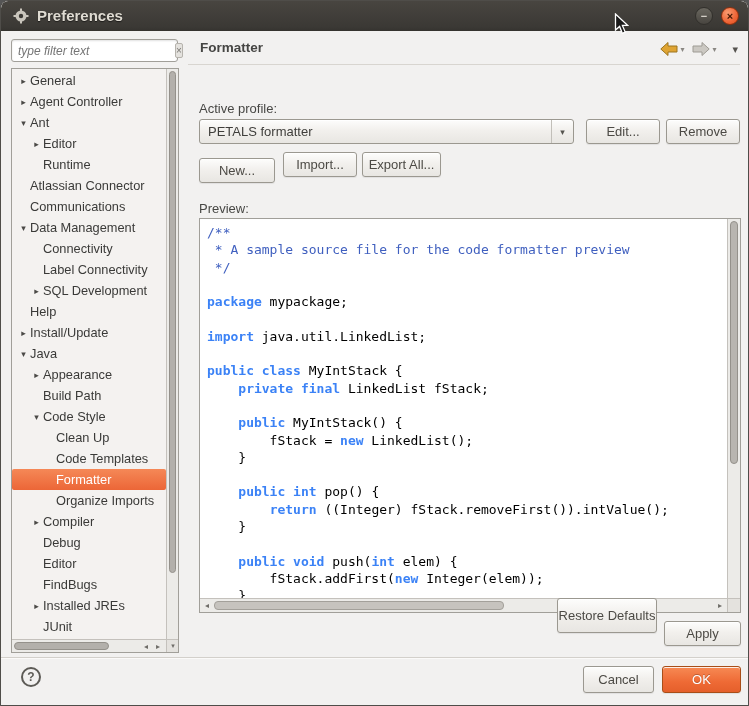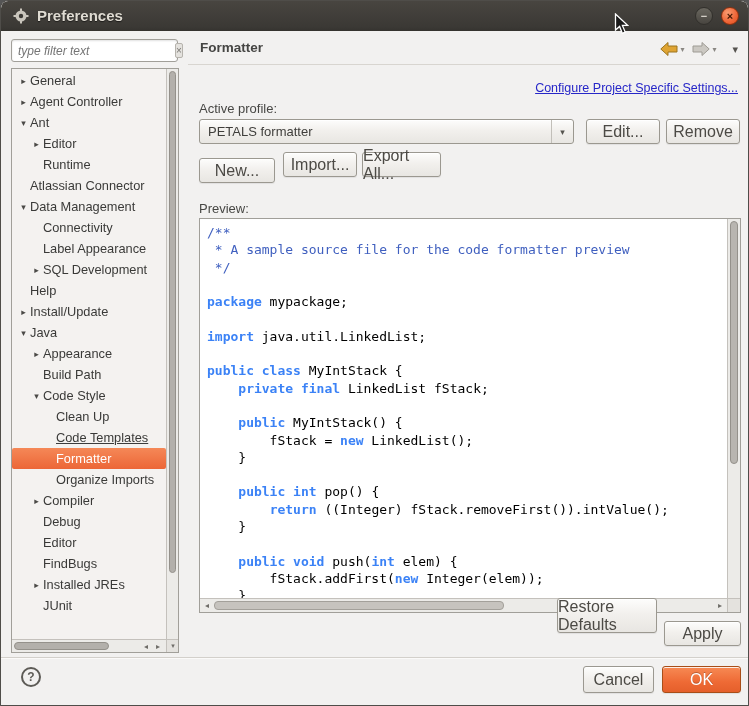--- a/index.html
+++ b/index.html
@@ -61,21 +61,21 @@
   .nav .dd { font-size:8px; color:#8a8782; margin-right:6px; }
   .nav .menu { font-size:11px; color:#55534e; margin-left:8px; }
   .header-rule { position:absolute; left:187px; top:63px; right:8px; height:1px; background:#d8d5d0; }
   
   .proj-link { position:absolute; right:10px; top:80px; color:#2727c8; text-decoration:underline; font-size:12.5px; cursor:pointer; }
   .field-label { position:absolute; color:#474744; font-size:13px; }
   .lbl-profile { left:198px; top:100px; }
   .lbl-preview { left:198px; top:200px; }
   .btn {
     position:absolute; display:flex; align-items:center; justify-content:center;
-    border:1px solid #9b9890; border-radius:3px; color:#4c4a45; font-size:16px; cursor:default;
+    border:1px solid #9b9890; border-radius:3px; color:#4c4a45; font-size:13px; cursor:default;
     background:linear-gradient(#fdfdfc,#f2f0ed 45%,#e8e6e2);
     box-shadow:inset 0 1px 0 rgba(255,255,255,.85), 0 1px 1px rgba(0,0,0,.07);
   }
   .btn-edit    { left:585px; top:118px; width:74px;  height:25px; }
   .btn-remove  { left:665px; top:118px; width:74px;  height:25px; }
   .btn-new     { left:198px; top:157px; width:76px;  height:25px; }
   .btn-import  { left:282px; top:151px; width:74px;  height:25px; }
   .btn-export  { left:361px; top:151px; width:79px;  height:25px; }
   .btn-restore { left:556px; top:597px; width:100px; height:35px; }
   .btn-apply   { left:663px; top:620px; width:77px;  height:25px; }
@@ -168,30 +168,34 @@
         </div>
         <div class="tree-row" style="padding-left: 18px;">
           <span class="tree-arrow"></span>
           <span class="tree-label">Runtime</span>
         </div>
         <div class="tree-row" style="padding-left: 5px;">
           <span class="tree-arrow"></span>
           <span class="tree-label">Atlassian Connector</span>
         </div>
         <div class="tree-row" style="padding-left: 5px;">
+          <span class="tree-arrow"></span>
+          <span class="tree-label">Communications</span>
+        </div>
+        <div class="tree-row" style="padding-left: 5px;">
           <span class="tree-arrow">▾</span>
           <span class="tree-label">Data Management</span>
         </div>
         <div class="tree-row" style="padding-left: 18px;">
           <span class="tree-arrow"></span>
           <span class="tree-label">Connectivity</span>
         </div>
         <div class="tree-row" style="padding-left: 18px;">
           <span class="tree-arrow"></span>
-          <span class="tree-label">Label Appearance</span>
+          <span class="tree-label">Label Connectivity</span>
         </div>
         <div class="tree-row" style="padding-left: 18px;">
           <span class="tree-arrow">▸</span>
           <span class="tree-label">SQL Development</span>
         </div>
         <div class="tree-row" style="padding-left: 5px;">
           <span class="tree-arrow"></span>
           <span class="tree-label">Help</span>
         </div>
         <div class="tree-row" style="padding-left: 5px;">
@@ -211,21 +215,21 @@
           <span class="tree-label">Build Path</span>
         </div>
         <div class="tree-row" style="padding-left: 18px;">
           <span class="tree-arrow">▾</span>
           <span class="tree-label">Code Style</span>
         </div>
         <div class="tree-row" style="padding-left: 31px;">
           <span class="tree-arrow"></span>
           <span class="tree-label">Clean Up</span>
         </div>
-        <div class="tree-row" style="padding-left: 31px; text-decoration: underline;">
+        <div class="tree-row" style="padding-left: 31px;">
           <span class="tree-arrow"></span>
           <span class="tree-label">Code Templates</span>
         </div>
         <div class="tree-row selected" style="padding-left: 31px;">
           <span class="tree-arrow"></span>
           <span class="tree-label">Formatter</span>
         </div>
         <div class="tree-row" style="padding-left: 31px;">
           <span class="tree-arrow"></span>
           <span class="tree-label">Organize Imports</span>
@@ -279,21 +283,20 @@
     </svg>
     <span class="dd">▾</span>
     <svg width="18" height="14" viewBox="0 0 18 14">
       <polygon points="1,4 10,4 10,0.5 17.2,7 10,13.5 10,10 1,10" fill="#cbc8c2" stroke="#9e9b94" stroke-width="1"></polygon>
     </svg>
     <span class="dd">▾</span>
     <span class="menu">▾</span>
   </div>
   <div class="header-rule"></div>
 
-  <a class="proj-link">Configure Project Specific Settings...</a>
 
   <div class="field-label lbl-profile">Active profile:</div>
 
   <div class="combo">
     <span class="combo-value">PETALS formatter</span>
     <span class="combo-arrow">▾</span>
   </div>
   <div class="btn btn-edit">Edit...</div>
   <div class="btn btn-remove">Remove</div>
   <div class="btn btn-new">New...</div>

